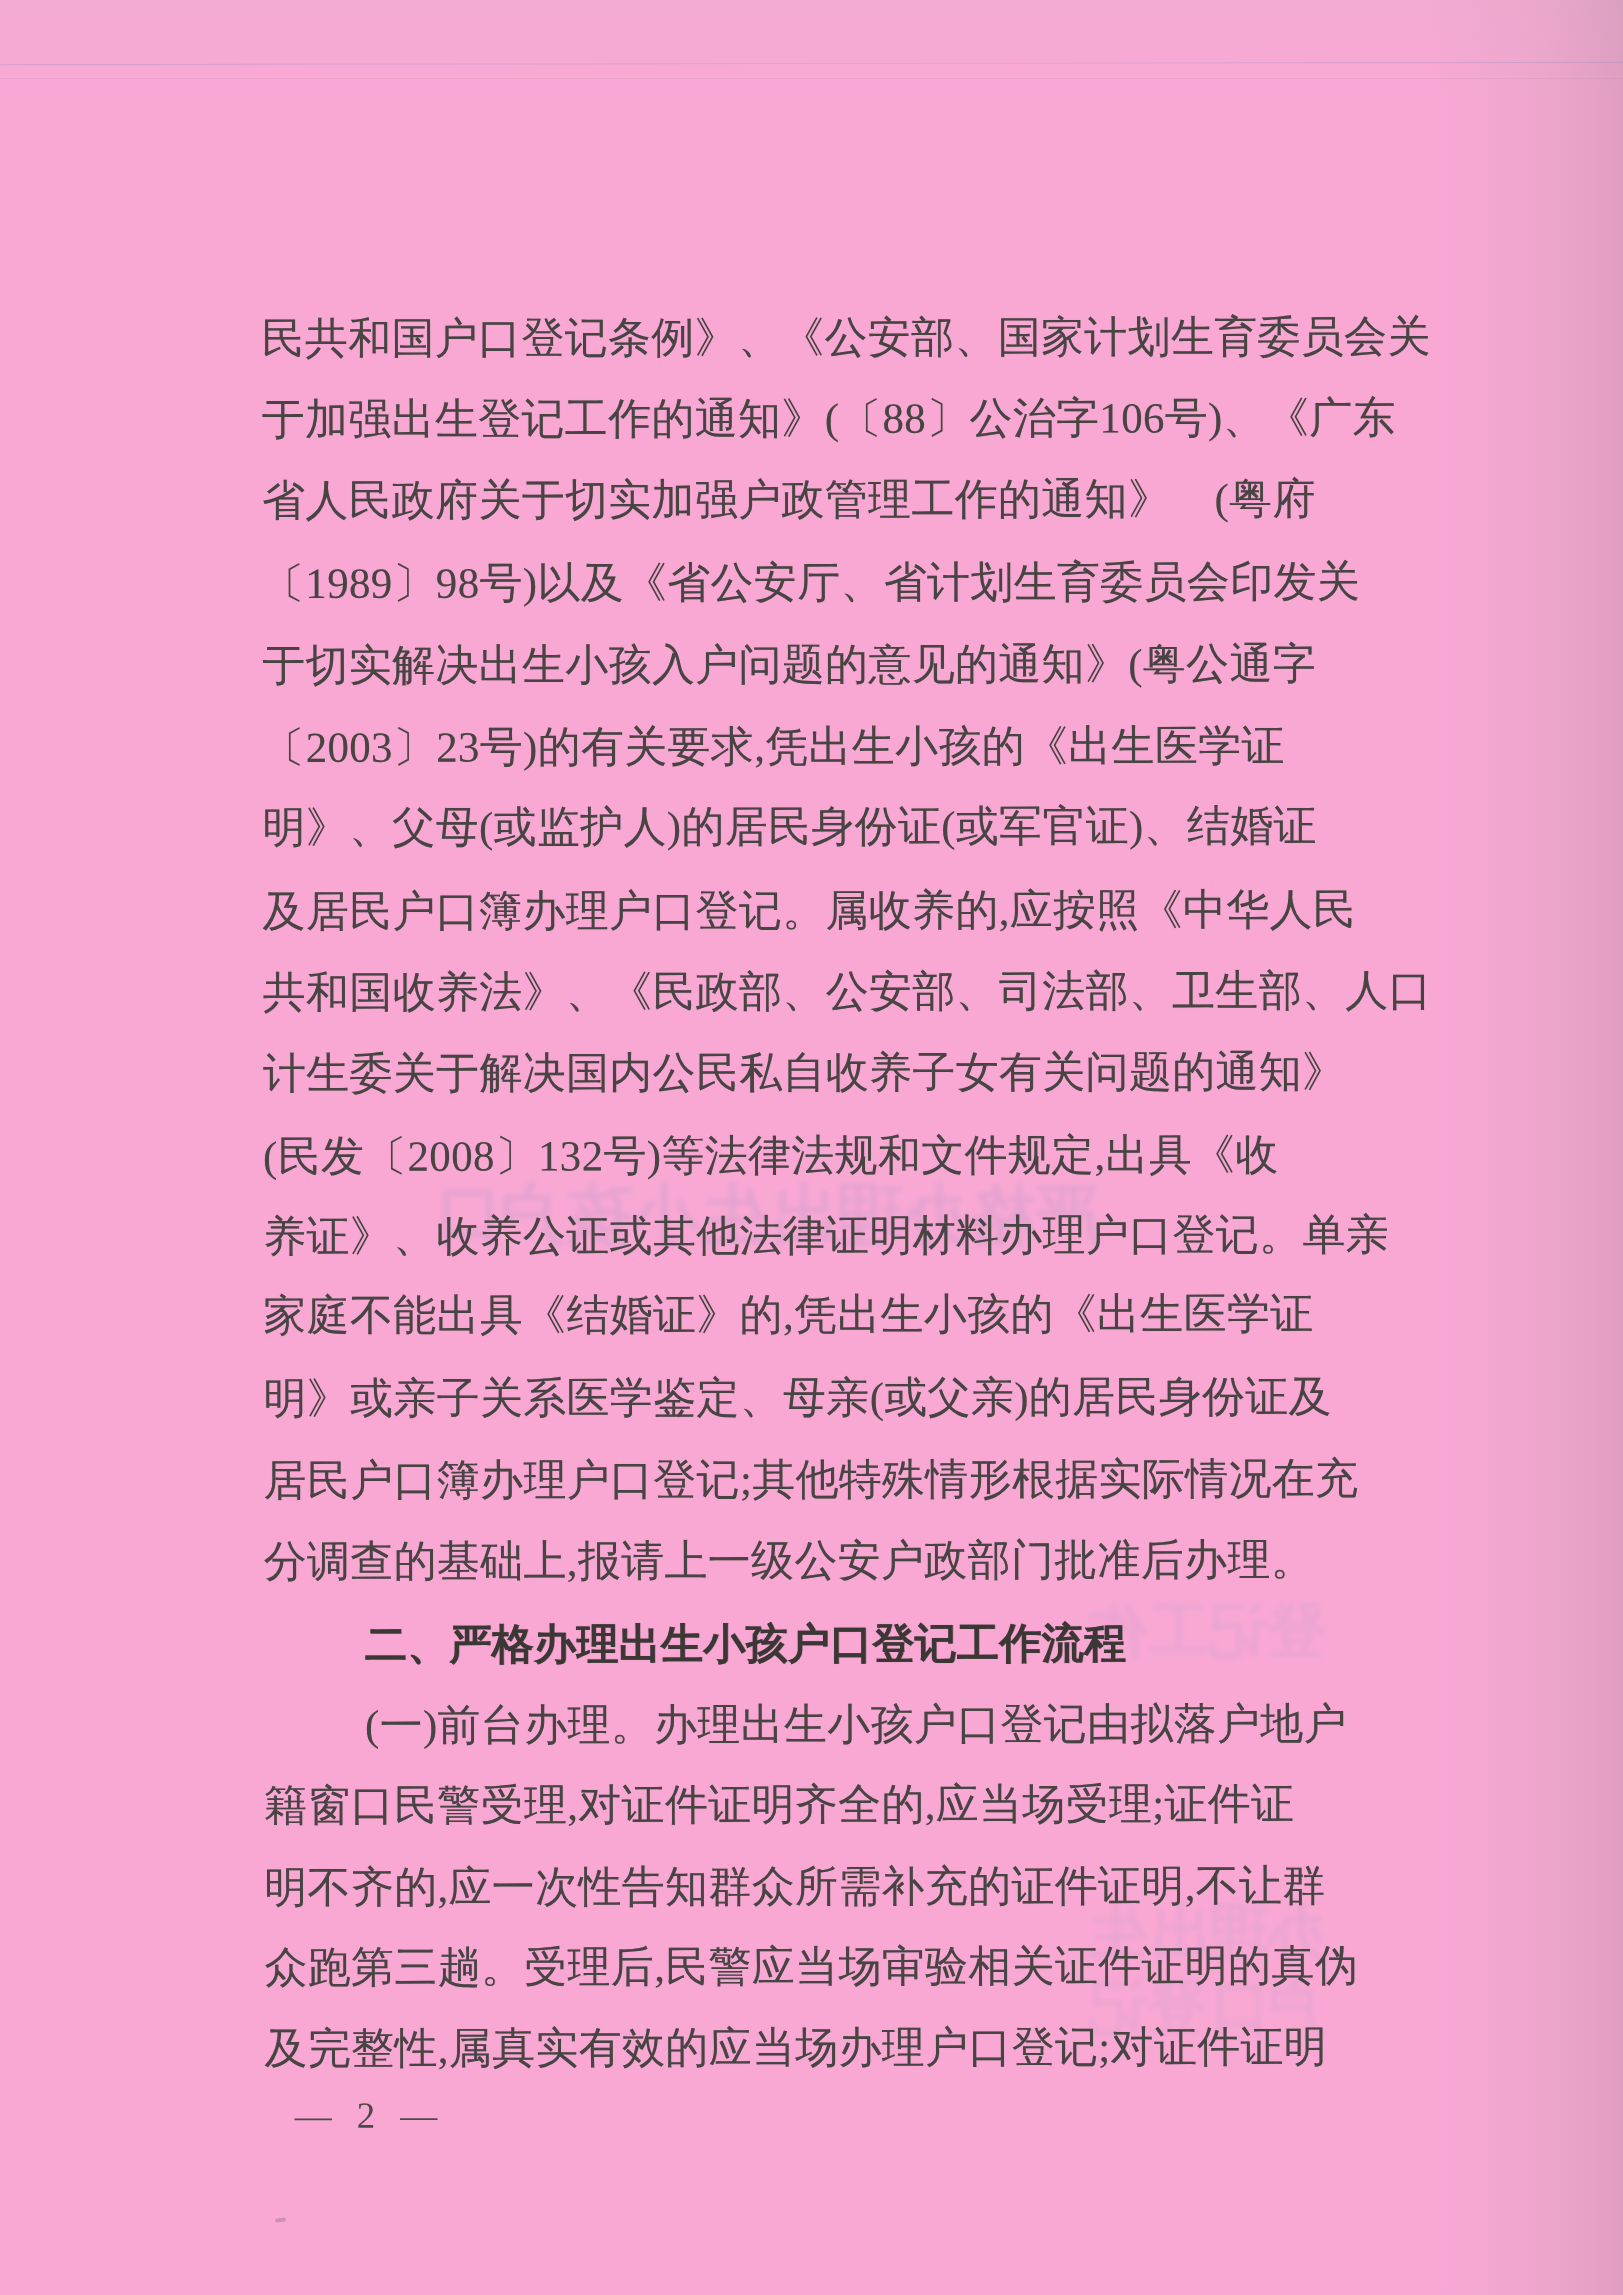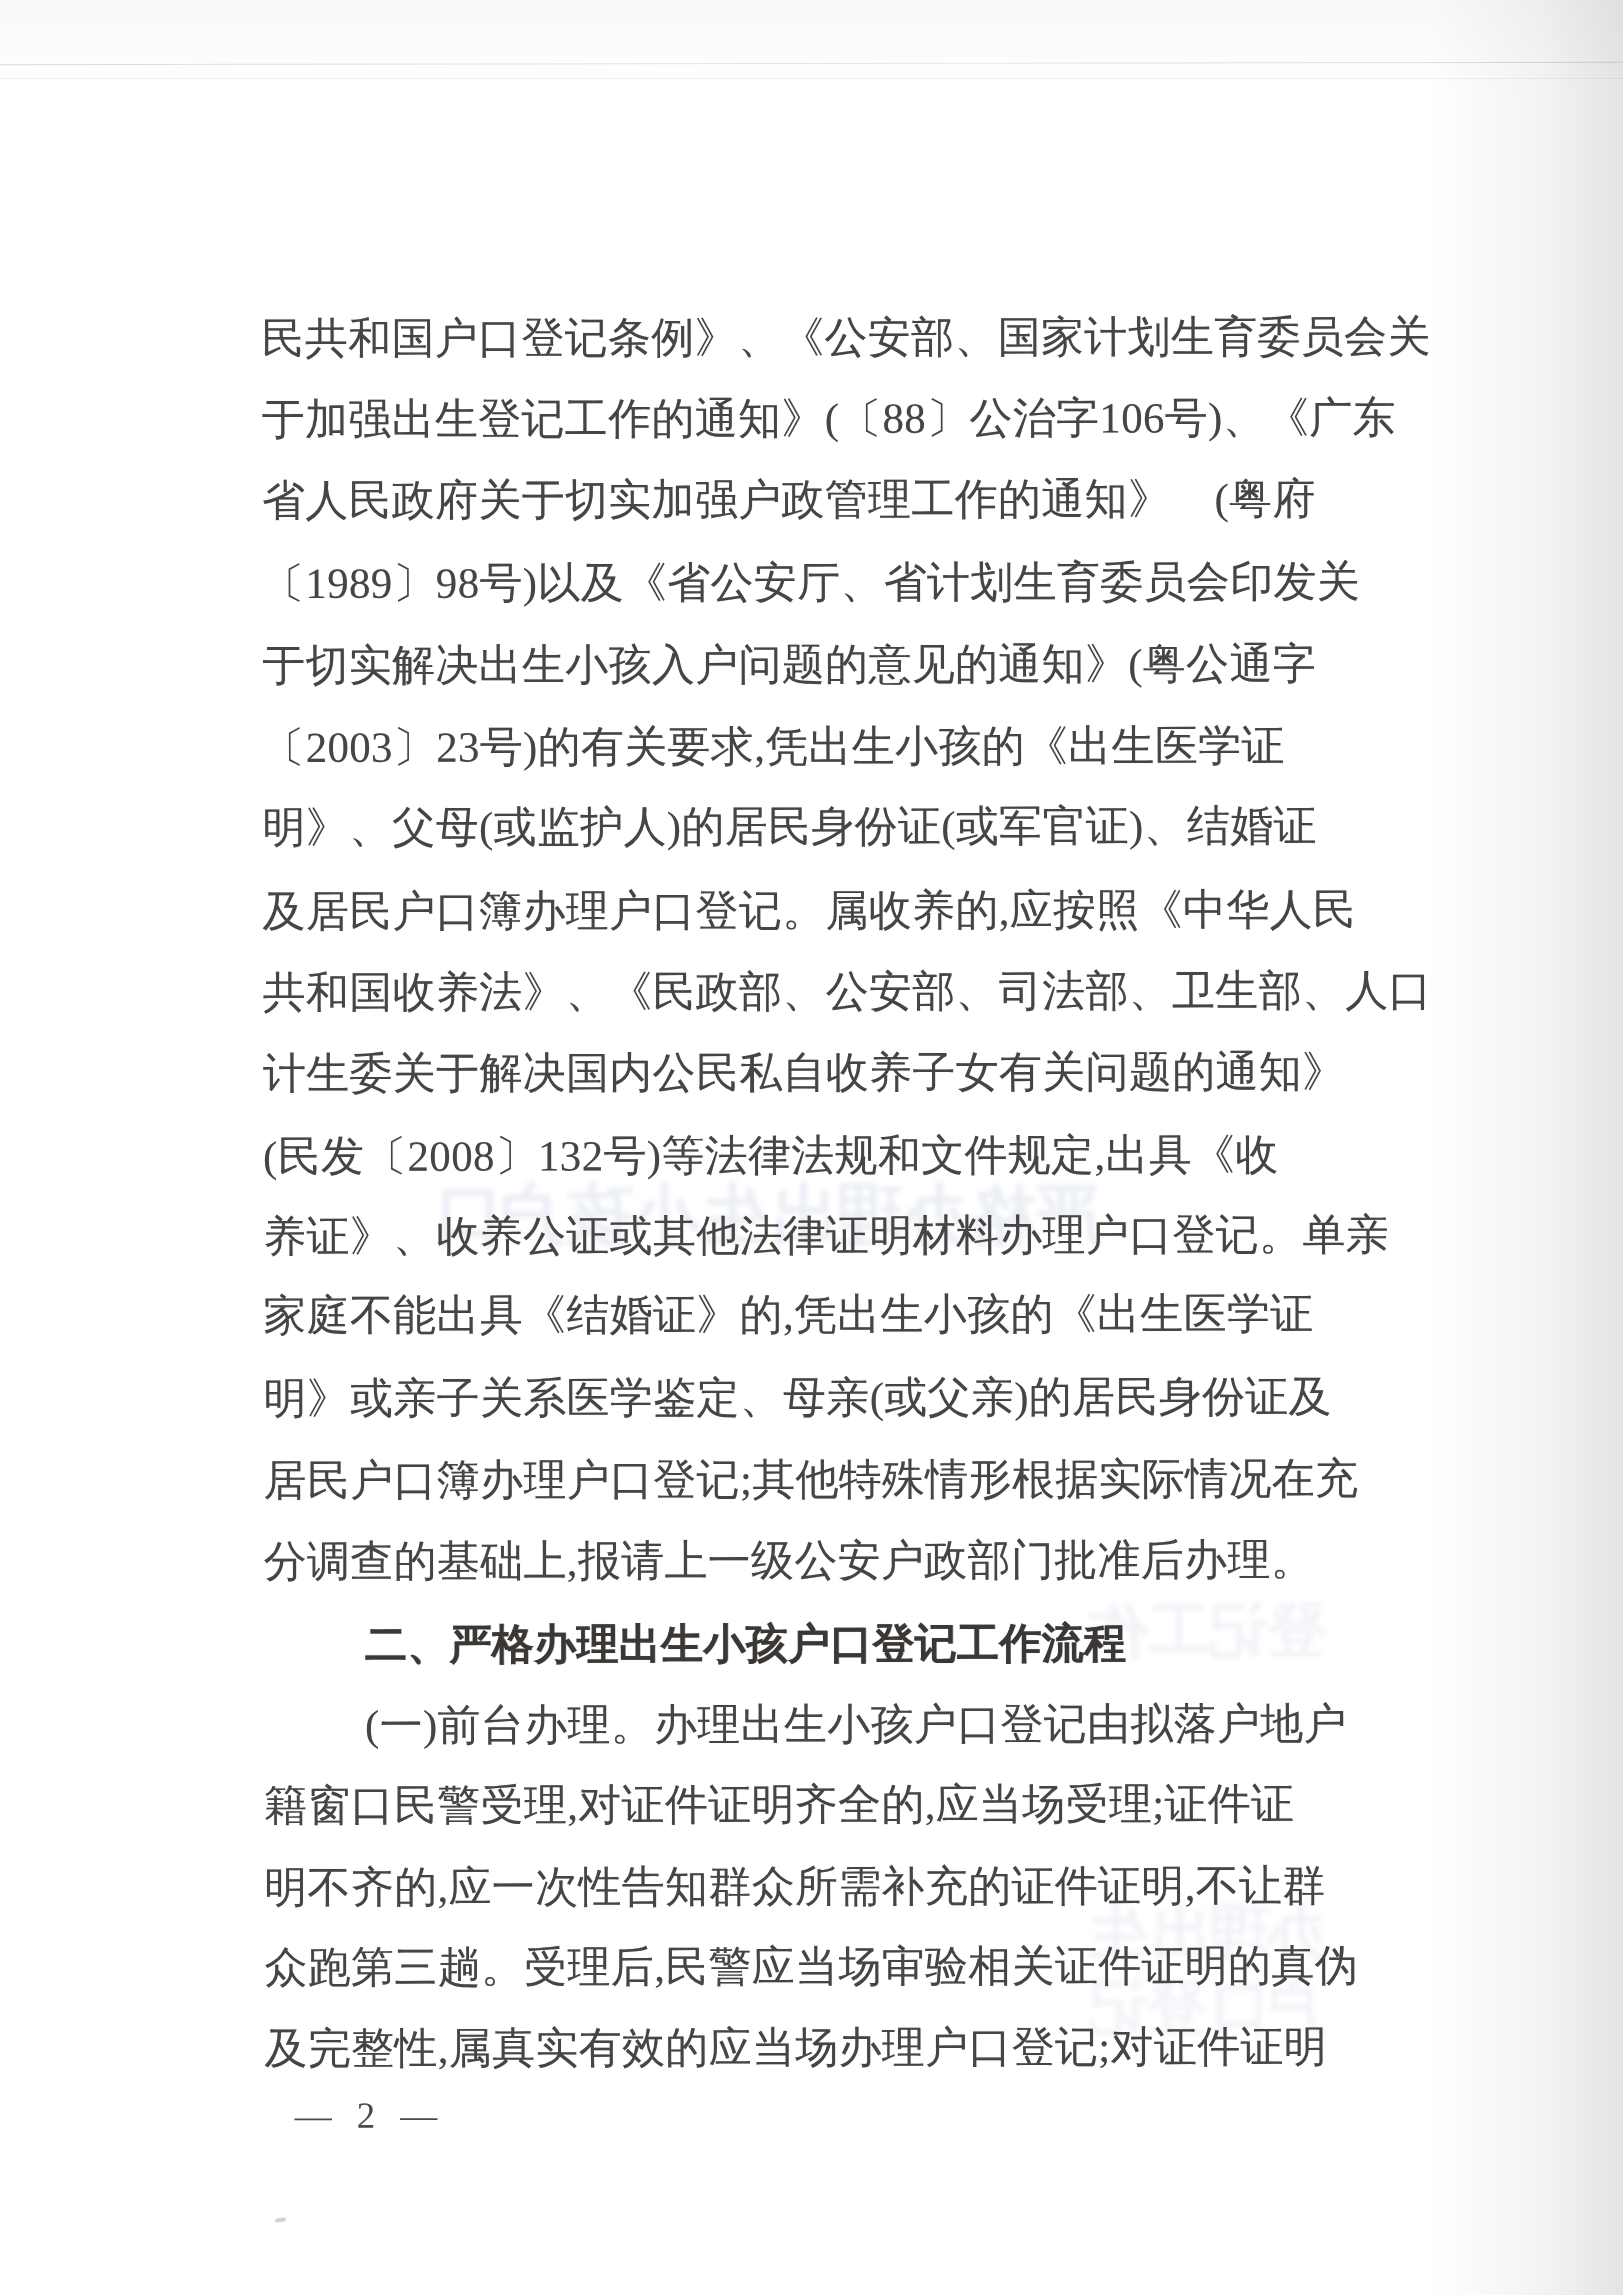--- a/index.html
+++ b/index.html
@@ -4,21 +4,21 @@
 <style>
   html, body {
     margin: 0;
     padding: 0;
     background: #e8e8e6;
   }
   .page {
     position: relative;
     width: 1623px;
     height: 2295px;
-    background: #ffffff;
+    background: #f9a8d4;
     overflow: hidden;
     font-family: "Liberation Serif", "DejaVu Serif", serif;
   }
   
   .edge-shade {
     position: absolute;
     inset: 0;
     pointer-events: none;
     background:
       linear-gradient(to right, rgba(0,0,0,0) 0%, rgba(0,0,0,0) 88%, rgba(140,140,138,0.10) 95%, rgba(120,120,118,0.20) 100%),

